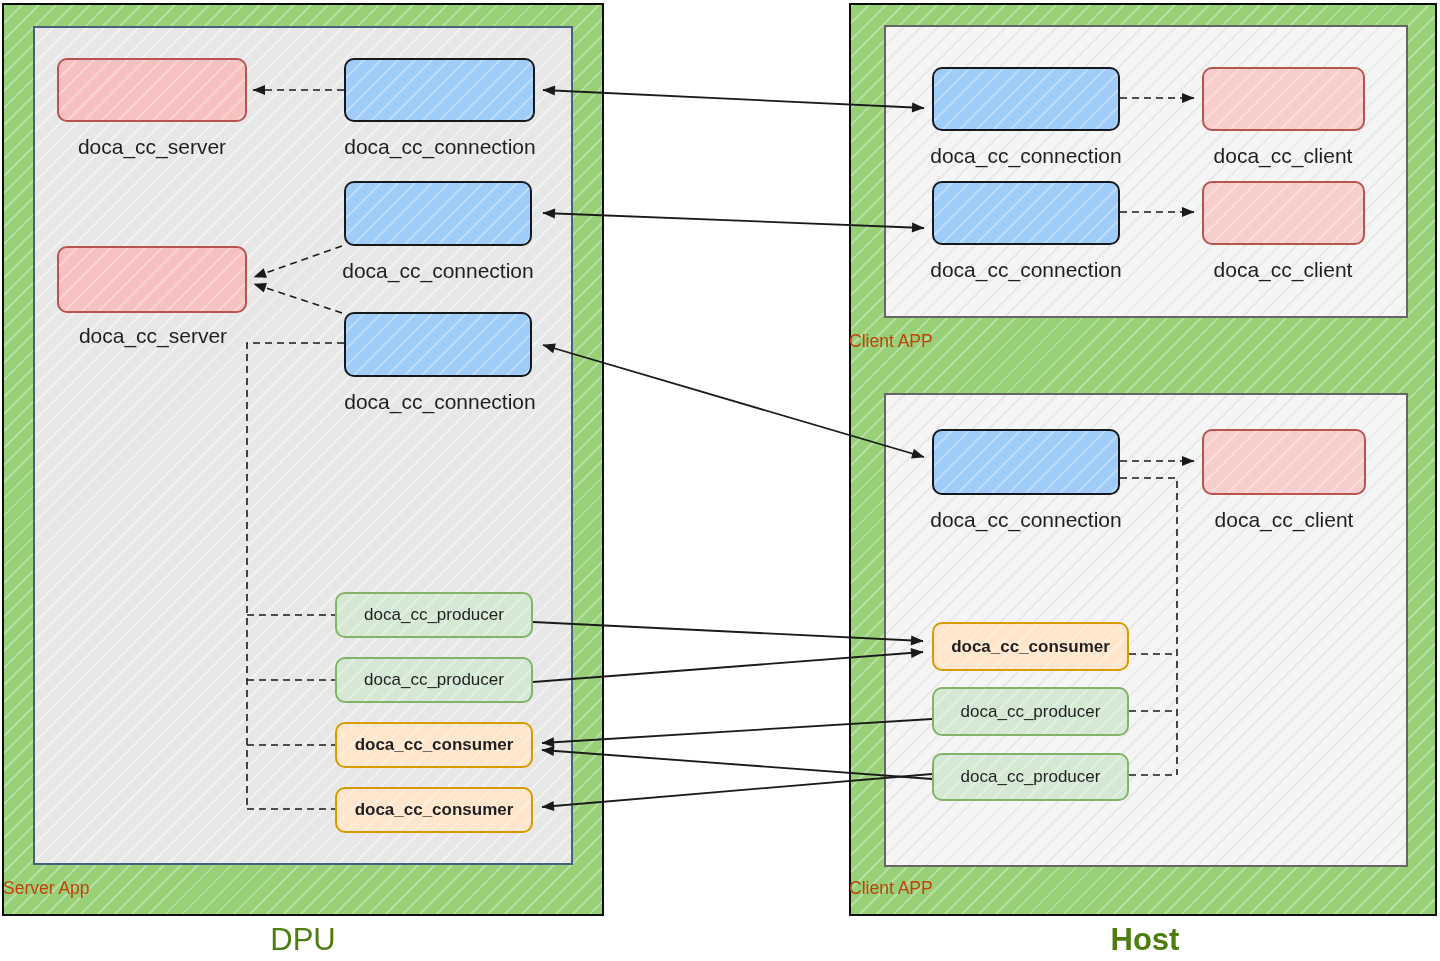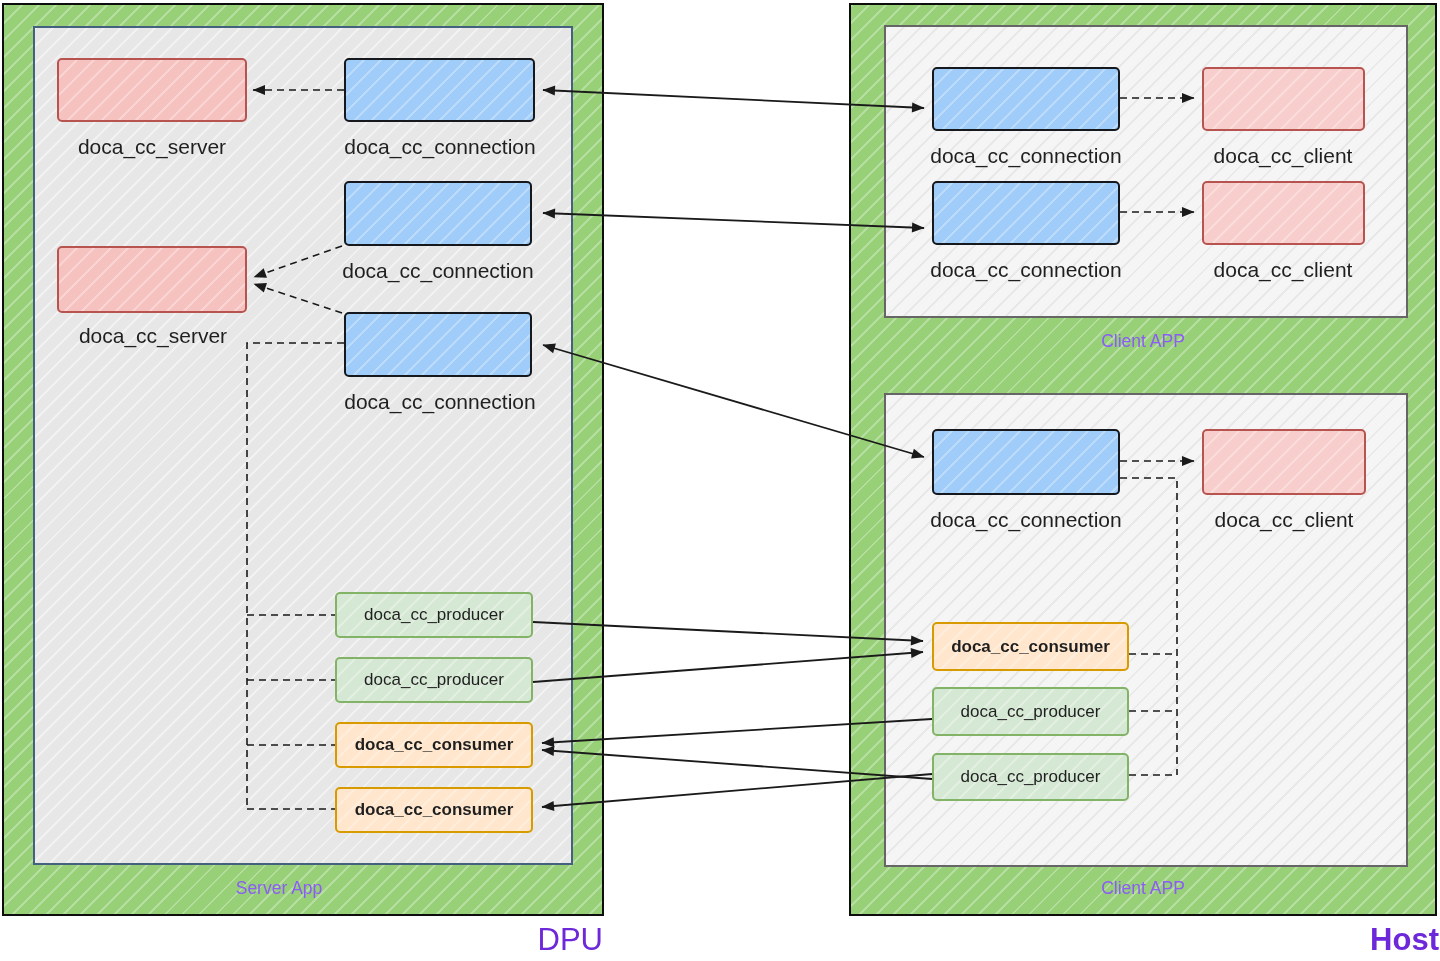--- a/index.html
+++ b/index.html
@@ -21,37 +21,37 @@
     border:2px solid #44627f;
   }
   
   .client-app{
     background-color:#f5f5f5;
     background-image:repeating-linear-gradient(135deg,rgba(210,210,210,.35) 0 2px,transparent 2px 12px);
     border:2px solid #666666;
   }
   
   .node{
-    border-radius:5px;
+    border-radius:10px;
     background-image:repeating-linear-gradient(135deg,rgba(255,255,255,.30) 0 2px,transparent 2px 12px);
     display:flex;align-items:center;justify-content:center;
     font-size:17px;color:#1f1f1f;
   }
   .blue  {background-color:#9fccf8;border:2px solid #15181d;}
   .pink  {background-color:#f8cecc;border:2px solid #b85450;}
   .pink2 {background-color:#f6c2c0;border:2px solid #b85450;}
   .lgreen{background-color:#d5e8d4;border:2px solid #82b366;}
   .orange{background-color:#ffe6cc;border:2px solid #d79b00;font-weight:bold;}
   
   .sub{
     position:absolute;width:240px;text-align:center;
     font-size:21px;color:#1f1f1f;line-height:1.1;
   }
-  .grp-label{position:absolute;text-align:center;font-size:17.5px;color:#8b5cf6;}
-  .big-label{position:absolute;text-align:right;font-size:31px;color:#6d28d9;}
+  .grp-label{position:absolute;font-size:17.5px;color:#c2410c;}
+  .big-label{position:absolute;text-align:center;font-size:31px;color:#4d7c0f;}
   svg.overlay{position:absolute;left:0;top:0;width:1440px;height:961px;pointer-events:none;}
 </style>
 </head>
 <body>
 
 <div class="canvas">
 
   <div class="abs green-grp" style="left:2px;top:3px;width:602px;height:913px;"></div>
   <div class="abs gray-app" style="left:33px;top:26px;width:540px;height:839px;"></div>
   <div class="grp-label" style="left:3px;top:878px;width:552px;">Server App</div>

